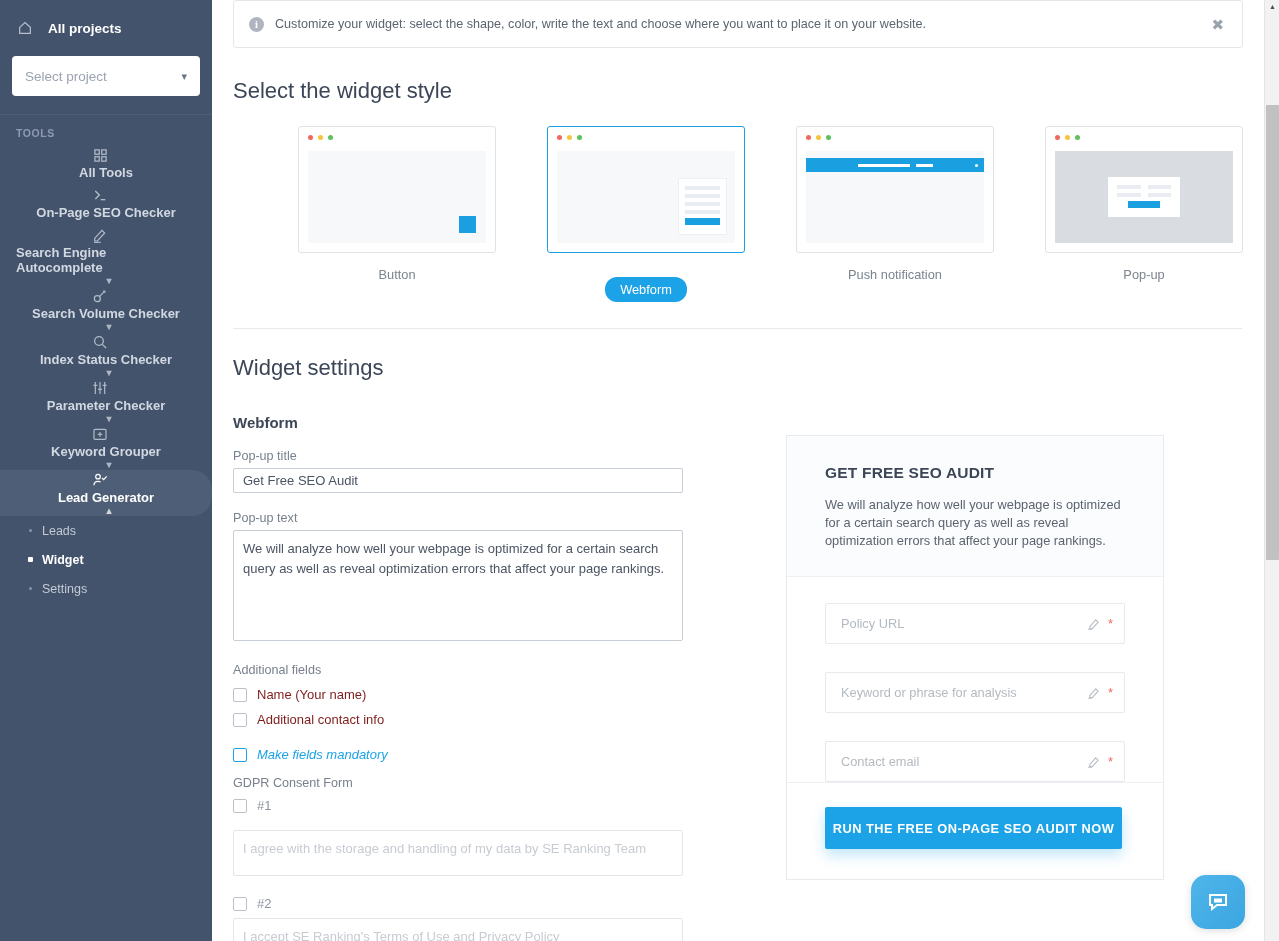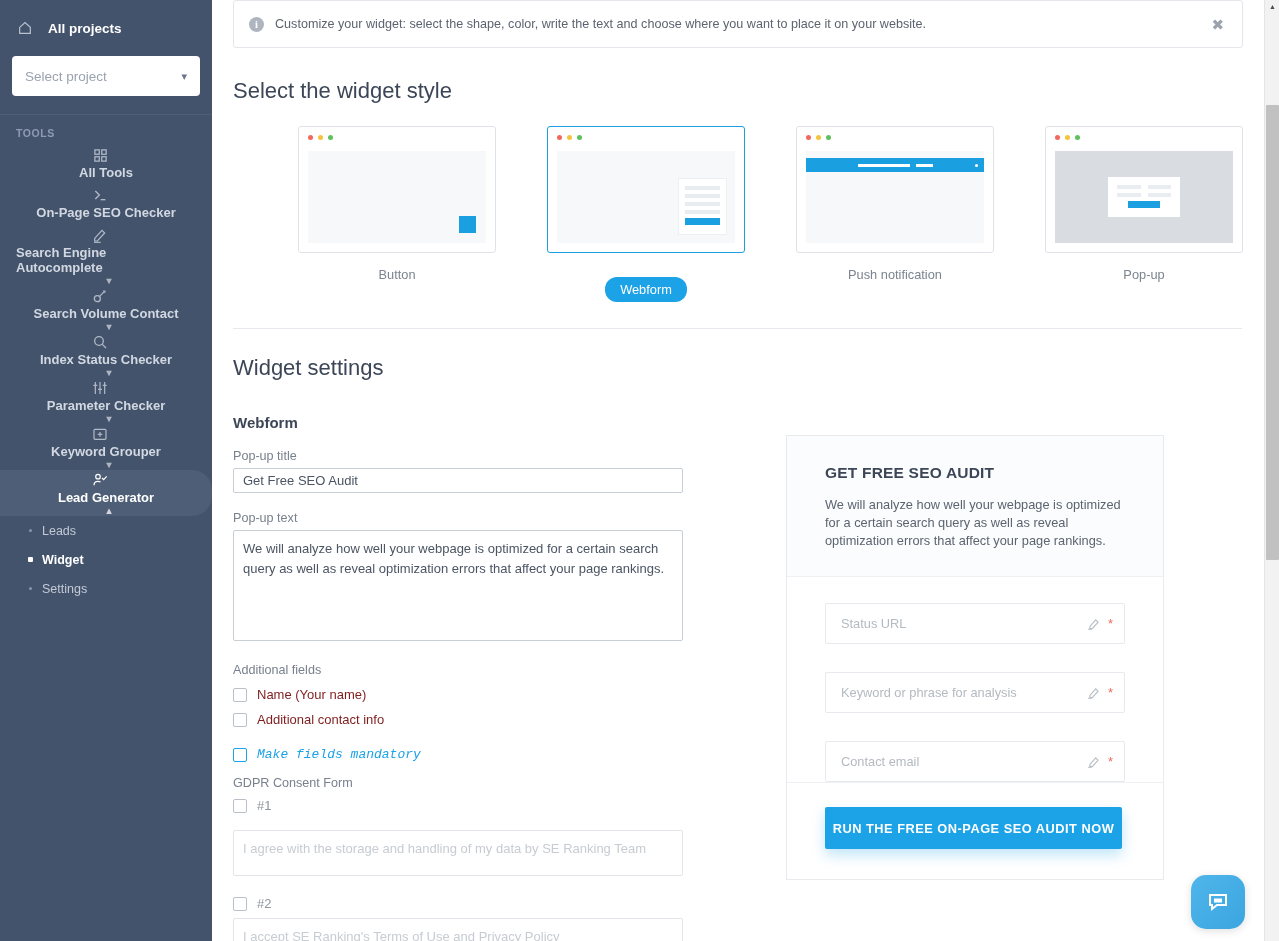--- a/index.html
+++ b/index.html
@@ -243,21 +243,21 @@
   .f-textarea.muted::placeholder { color: #c7ccd2; }
 
   .cb-row { display: flex; align-items: center; margin-top: 10px; }
   .cb {
     width: 14px; height: 14px; flex: 0 0 14px;
     border: 1px solid #b9c0c9; border-radius: 2px;
     background: #ffffff; cursor: pointer; margin-right: 10px;
   }
   .cb.blue { border-color: #1ca2e6; }
   .cb-label { font-size: 13px; color: #7f1d1d; }
-  .cb-label.blue-i { color: #1ca2e6; font-style: italic; font-family: Liberation Mono, monospace; }
+  .cb-label.blue-i { color: #1ca2e6; font-style: italic; }
   .cb-label.muted { color: #8d959e; }
 
   .gdpr-title { font-size: 12.6px; color: #78818d; margin: 14px 0 4px 0; }
 
   
   .preview {
     width: 378px;
     border: 1px solid #e8eaee;
     background: #ffffff;
     margin-top: 4px;
@@ -384,21 +384,21 @@
     </div>
 
     <div class="sb-item">
       <span class="ic">
         <svg width="16" height="16" viewBox="0 0 24 24" fill="none" stroke="#cdd4df" stroke-width="1.9">
           <circle cx="8" cy="16" r="4.5"></circle>
             <line x1="11" y1="13" x2="20" y2="4"></line>
           <line x1="17" y1="4" x2="20" y2="7"></line>
         </svg>
       </span>
-      <span class="lbl">Search Volume Contact</span>
+      <span class="lbl">Search Volume Checker</span>
       <span class="chev">▾</span>
     </div>
 
     <div class="sb-item">
       <span class="ic">
         <svg width="16" height="16" viewBox="0 0 24 24" fill="none" stroke="#cdd4df" stroke-width="1.9">
           <circle cx="10.5" cy="10.5" r="6.5"></circle>
             <line x1="15.5" y1="15.5" x2="21" y2="21"></line>
         </svg>
       </span>
@@ -608,21 +608,21 @@
 
         <div class="right-col">
           <div class="preview">
             <div class="preview-head">
               <div class="preview-title">GET FREE SEO AUDIT</div>
               <p class="preview-text">We will analyze how well your webpage is optimized for a certain search query as well as reveal optimization errors that affect your page rankings.</p>
             </div>
             <div class="preview-body">
 
               <div class="pv-field">
-                <span class="ph">Status URL</span>
+                <span class="ph">Policy URL</span>
                 <span class="pencil">
                   <svg width="14" height="14" viewBox="0 0 24 24" fill="none" stroke="#b9bfc6" stroke-width="2">
                     <path d="M5 16 L15 5 L19 9 L9 20 H5 Z"></path>
                       <line x1="2" y1="21" x2="8" y2="21"></line>
                   </svg>
                 </span>
                 <span class="req">*</span>
               </div>
 
               <div class="pv-field">

